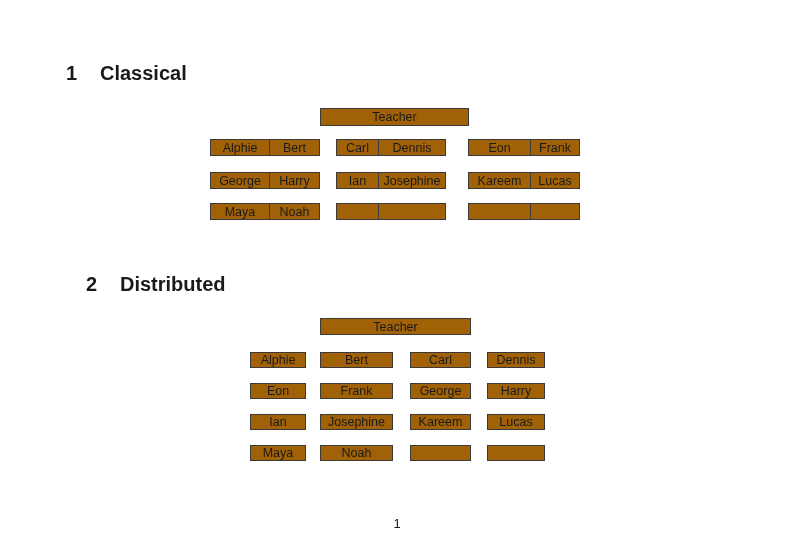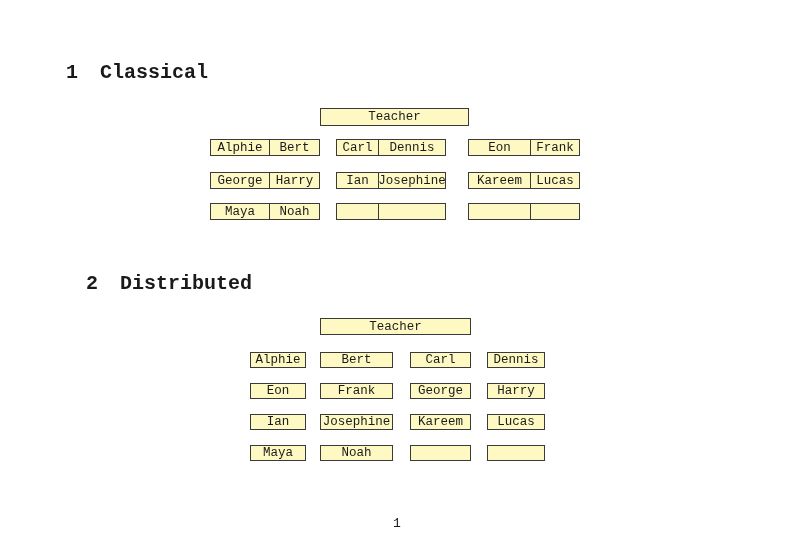--- a/index.html
+++ b/index.html
@@ -5,42 +5,42 @@
   html, body {
     margin: 0;
     padding: 0;
     background: #ffffff;
   }
   #page {
     position: relative;
     width: 794px;
     height: 560px;
     background: #ffffff;
-    font-family: Liberation Mono, monospace;
+    font-family: Liberation Sans, sans-serif;
     color: #1a1a1a;
     overflow: hidden;
   }
   .section-heading {
     position: absolute;
     left: 66px;
     font-size: 20px;
     font-weight: bold;
     line-height: 22px;
     color: #1a1a1a;
     white-space: nowrap;
   }
   .section-heading .sec-num {
     display: inline-block;
     width: 34px;
   }
   .boxed {
     position: absolute;
     border: 1px solid #3a3a3a;
     box-sizing: border-box;
-    background: #fef9c3;
+    background: #a16207;
   }
   .teacher-box {
     display: flex;
     align-items: center;
     justify-content: center;
     font-size: 12.5px;
   }
   .pairbox {
     display: flex;
     align-items: stretch;

